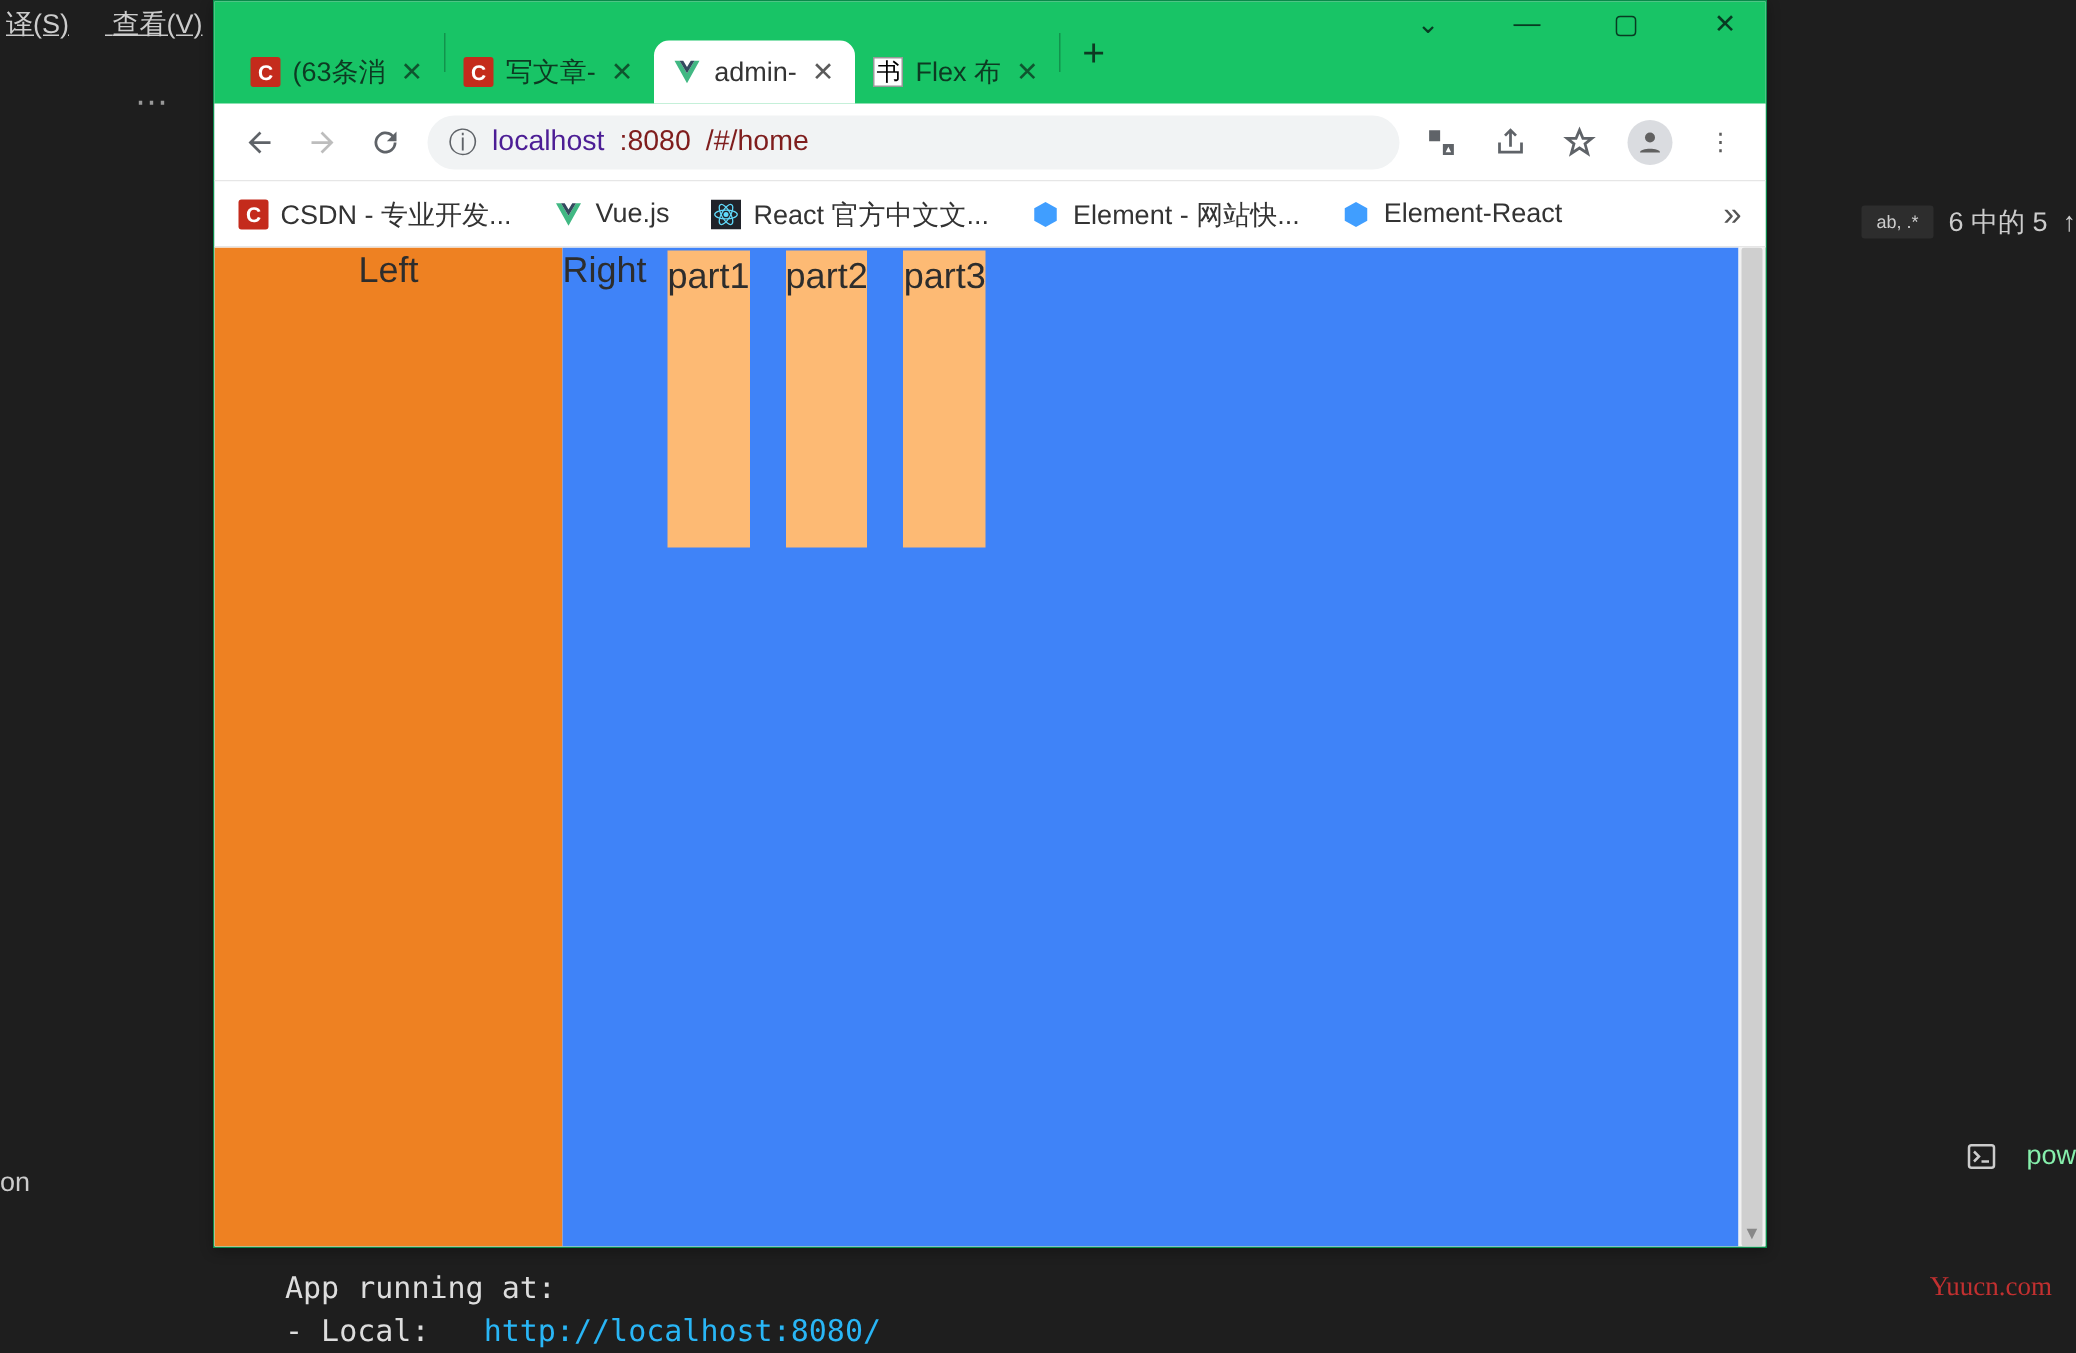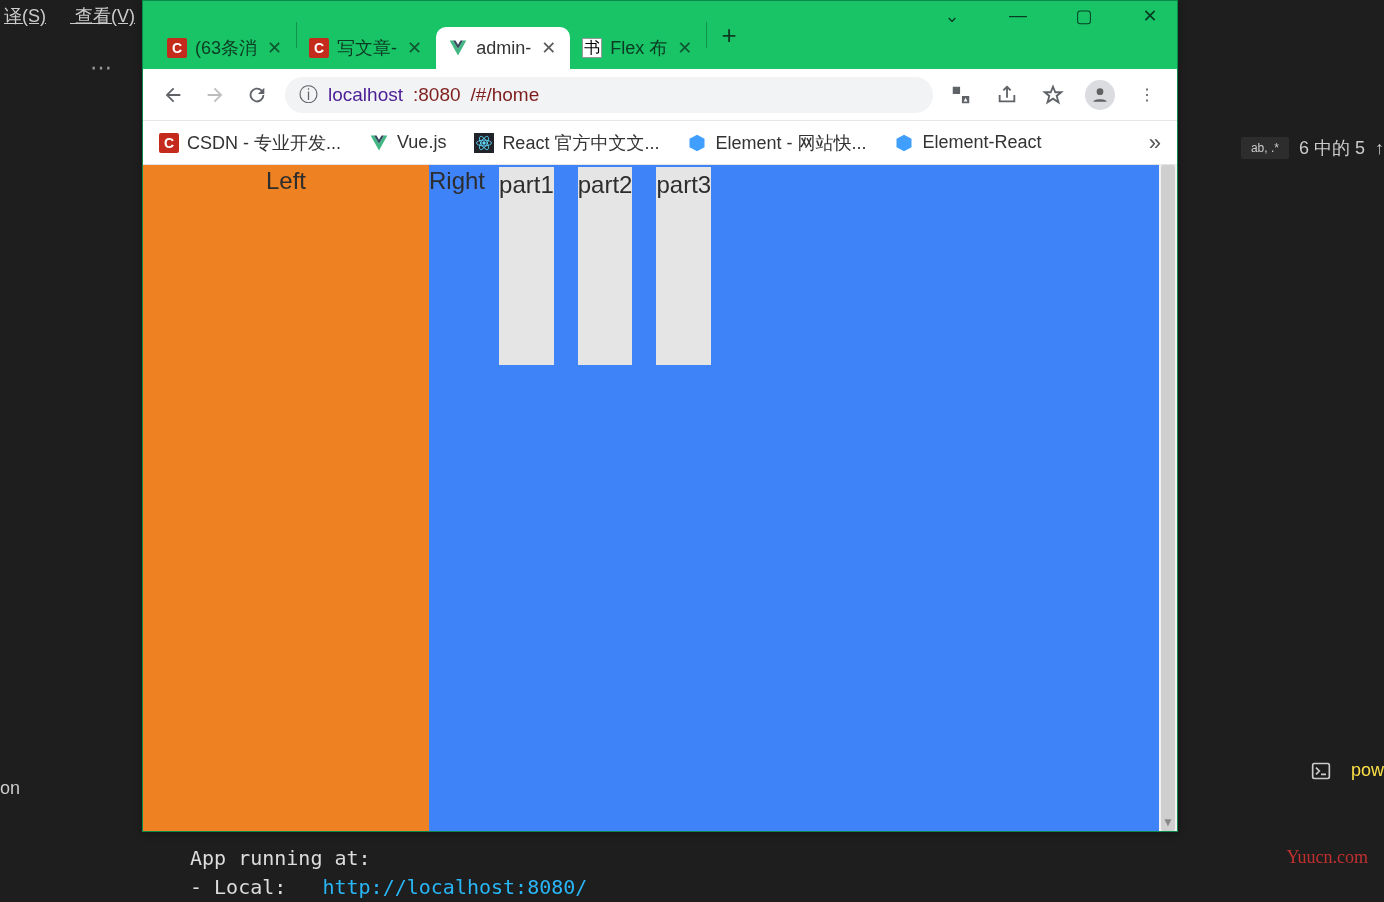--- a/index.html
+++ b/index.html
@@ -59,21 +59,21 @@
     left: 0; top: 778px;
     font-size: 18px;
     color: #ccc;
   }
   .bg-pow {
     position: absolute;
     right: 0; top: 760px;
     display: flex;
     align-items: center;
     gap: 20px;
-    color: #fde047;
+    color: #86efac;
     font-size: 18px;
   }
   .bg-pow svg { width:20px; height:20px; }
   .watermark {
     position: absolute;
     right: 16px; bottom: 34px;
     color: #c23030;
     font-size: 18px;
     font-family: "Times New Roman", serif;
   }
@@ -199,21 +199,21 @@
     width: 14px; height: 100%;
     background: #cfcfcf;
     border-radius: 2px;
   }
   .scrollbar .down {
     position:absolute; bottom:2px; left:3px;
     color:#888; font-size:12px;
   }
 
   .left-col {
-    width: 286px;
+    width: 232px;
     background: #ee8122;
     text-align: center;
     color: #2d2d2d;
     font-size: 24px;
     padding-top: 2px;
   }
   .right-col {
     flex: 1;
     background: #3f83f8;
     text-align: center;
@@ -225,21 +225,21 @@
   }
   .right-label { height: 28px; }
   .parts {
     display: flex;
     gap: 24px;
     padding: 0 14px;
   }
   .part {
     flex: 1;
     height: 198px;
-    background: #e5e5e5;
+    background: #fdba74;
     color: #2d2d2d;
     font-size: 24px;
     text-align: left;
     padding-top: 4px;
   }
 
   
   .fav-c { width:20px;height:20px;background:#c42b1c;color:#fff;font-weight:bold;font-size:14px;display:flex;align-items:center;justify-content:center;border-radius:2px;}
   .fav-vue svg, .fav-react svg, .fav-el svg { width:20px; height:20px; }
   .fav-book { width:20px;height:20px;background:#fff;color:#000;font-size:16px;font-family:"KaiTi",serif;display:flex;align-items:center;justify-content:center;border:1px solid #999;}

